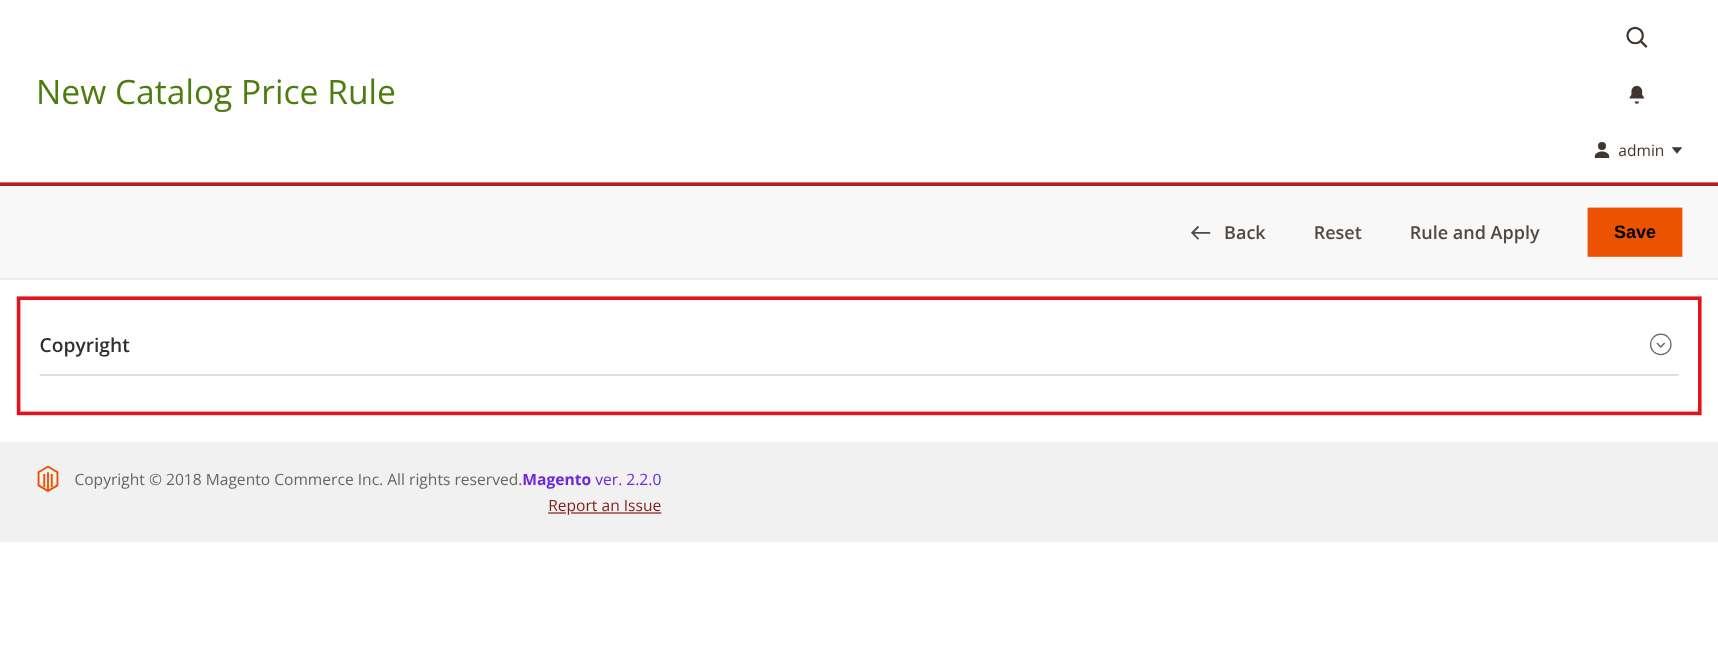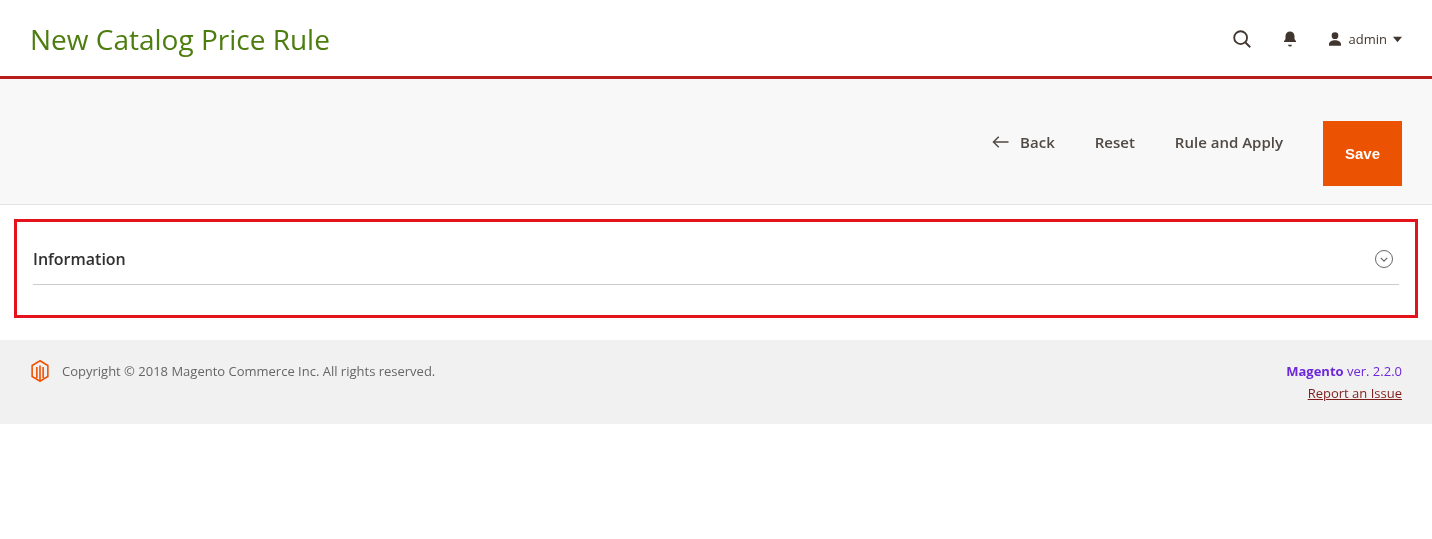--- a/index.html
+++ b/index.html
@@ -17,20 +17,21 @@
     }
     .page-title {
       font-size: 28px;
       font-weight: 400;
       color: #4d7c0f;
     }
     .header-actions {
       display: flex;
       align-items: center;
       gap: 28px;
+      flex-direction: column;
     }
     .icon-btn {
       cursor: pointer;
       display: flex;
       align-items: center;
       color: #41362f;
     }
     .user-menu {
       display: flex;
       align-items: center;
@@ -53,27 +54,26 @@
       font-size: 15px;
       color: #514943;
       cursor: pointer;
       display: flex;
       align-items: center;
       gap: 10px;
       font-weight: 600;
     }
     .btn-primary {
       background: #eb5202;
-      color: #ffffff;
+      color: #000000;
       border: none;
-      padding: 24px 22px;
+      padding: 12px 22px;
       font-size: 15px;
       font-weight: 600;
       cursor: pointer;
-      margin-top: 24px;
     }
     .sections-wrap {
       border: 3px solid #e4121a;
       margin: 14px 14px 0 14px;
       padding: 20px 16px 30px 16px;
     }
     .section-row {
       display: flex;
       justify-content: space-between;
       align-items: center;
@@ -95,21 +95,20 @@
       display: flex;
       align-items: center;
       justify-content: center;
       margin-right: 6px;
     }
     .footer {
       margin-top: 22px;
       background: #f1f1f1;
       padding: 20px 30px;
       display: flex;
-      justify-content: space-between;
       align-items: flex-start;
       font-size: 13px;
       color: #666;
     }
     .footer-left {
       display: flex;
       align-items: center;
       gap: 12px;
     }
     .footer-right {
@@ -165,21 +164,21 @@
       </svg>
     <span>Back</span>
   </span>
   <span class="toolbar-link">Reset</span>
   <span class="toolbar-link">Rule and Apply</span>
   <button class="btn-primary">Save</button>
 </div>
 
 <div class="sections-wrap">
   <div class="section-row">
-    <span class="section-title">Information</span>
+    <span class="section-title">Copyright</span>
     <span class="chev-circle">
       <svg width="8" height="5" viewBox="0 0 10 6" fill="none" stroke="#666" stroke-width="1.5">
           <polyline points="1 1 5 5 9 1"></polyline>
         </svg>
     </span>
   </div>
 </div>
 
 <div class="footer">
   <div class="footer-left">

